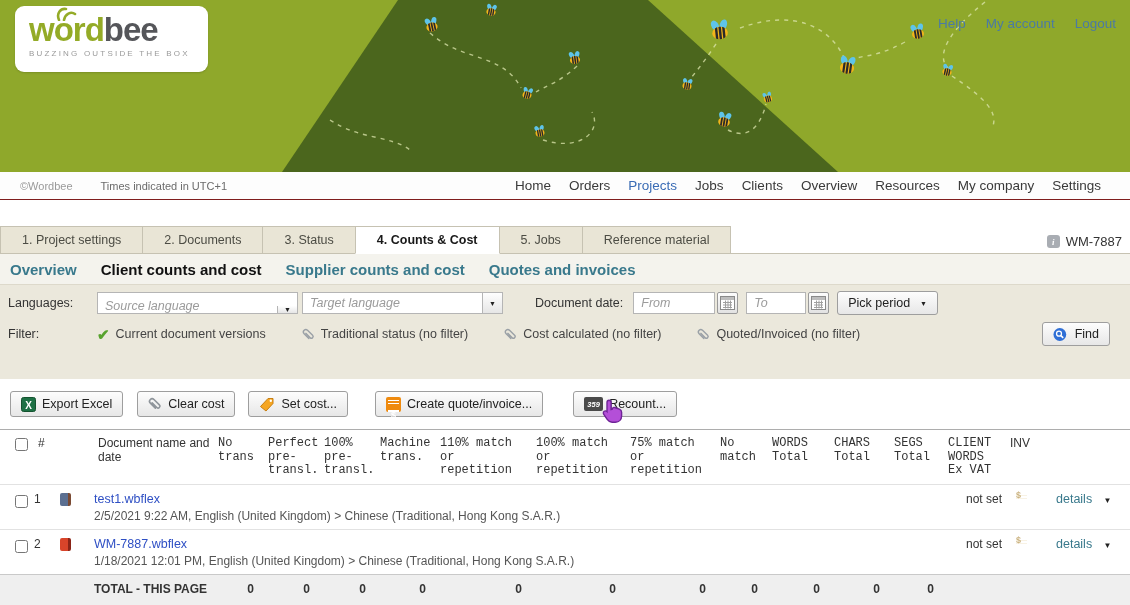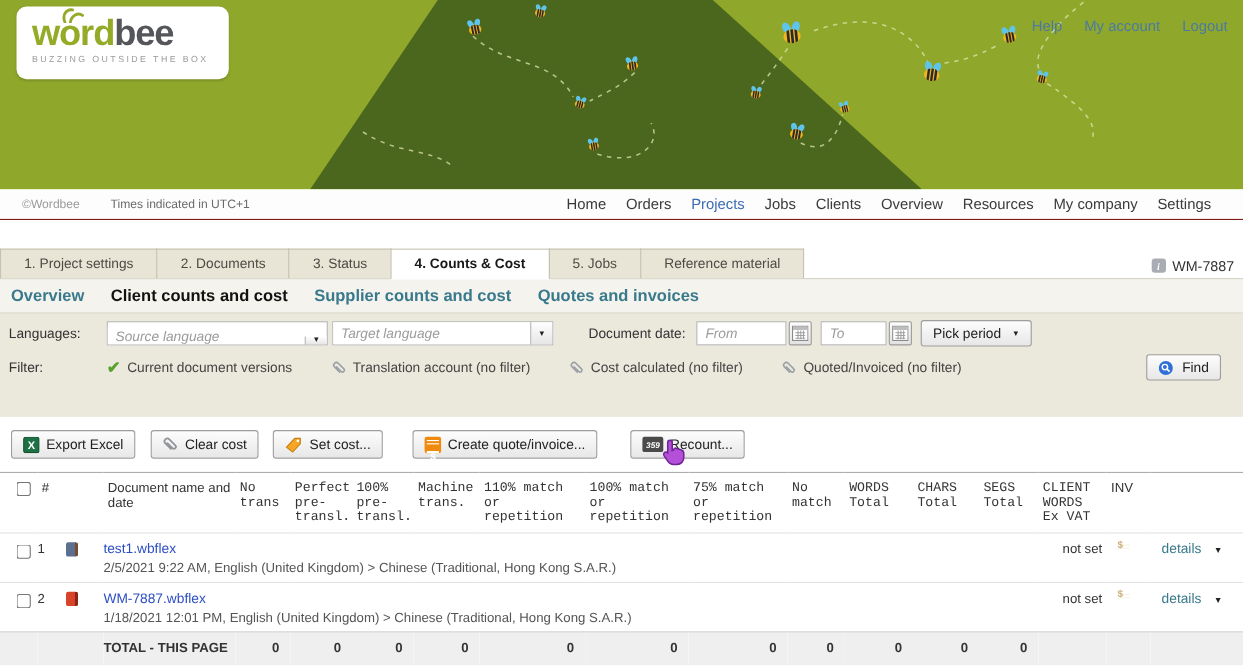--- a/index.html
+++ b/index.html
@@ -248,21 +248,21 @@
     <div class="frow" style="height:32px">
       <span class="flabel">Filter:</span>
       <span class="chip">
         <span class="check">✔</span>
         <span>Current document versions</span>
       </span>
       <span class="chip">
         <svg class="clip" width="13" height="15" viewBox="0 0 13 15">
             <path d="M4 10.5 L4 3.8 a2.4 2.4 0 0 1 4.8 0 L8.8 11 a1.7 1.7 0 0 1 -3.4 0 L5.4 4.8" fill="none" stroke="#9aa0a6" stroke-width="1.4" stroke-linecap="round"></path>
           </svg>
-        <span>Translation account (no filter)</span>
+        <span>Traditional status (no filter)</span>
       </span>
       <span class="chip">
         <svg class="clip" width="13" height="15" viewBox="0 0 13 15">
             <path d="M4 10.5 L4 3.8 a2.4 2.4 0 0 1 4.8 0 L8.8 11 a1.7 1.7 0 0 1 -3.4 0 L5.4 4.8" fill="none" stroke="#9aa0a6" stroke-width="1.4" stroke-linecap="round"></path>
           </svg>
         <span>Cost calculated (no filter)</span>
       </span>
       <span class="chip">
         <svg class="clip" width="13" height="15" viewBox="0 0 13 15">
             <path d="M4 10.5 L4 3.8 a2.4 2.4 0 0 1 4.8 0 L8.8 11 a1.7 1.7 0 0 1 -3.4 0 L5.4 4.8" fill="none" stroke="#9aa0a6" stroke-width="1.4" stroke-linecap="round"></path>

